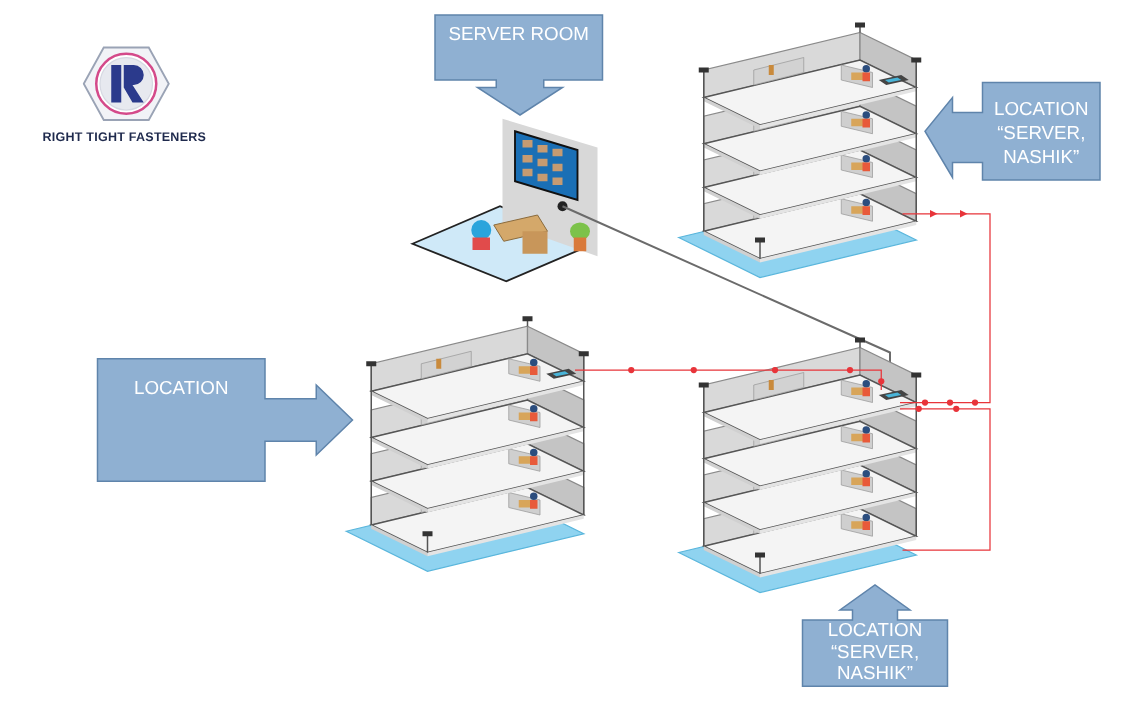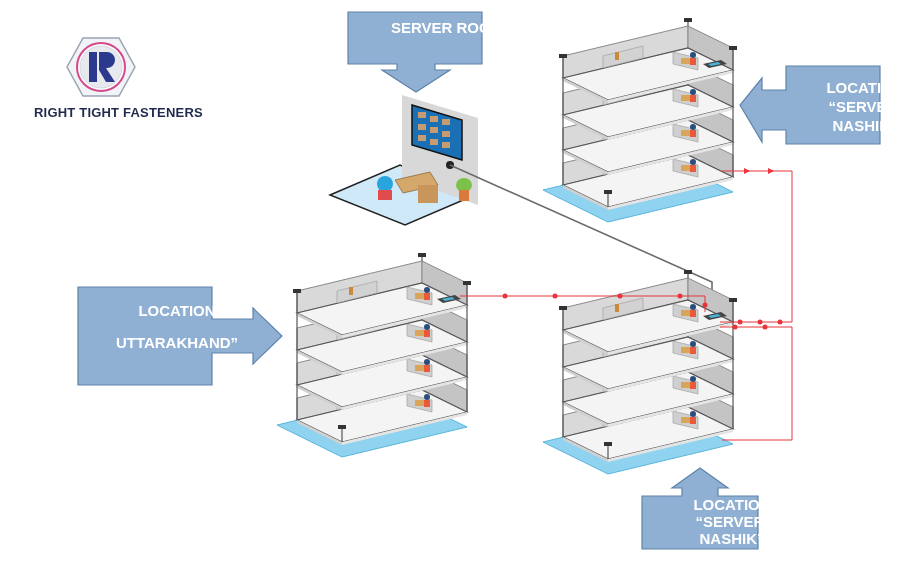--- a/index.html
+++ b/index.html
@@ -1,19 +1,19 @@
 <!DOCTYPE html>
 <html><head>
 <meta charset="utf-8">
 <style>
   html, body { margin:0; padding:0; background:#ffffff; }
   body { width:900px; height:571px; position:relative; overflow:hidden; font-family:"Liberation Sans", sans-serif; }
   .abs { position:absolute; }
-  .logo-text { position:absolute; left:34px; top:105px; font-size:13px; font-weight:bold; color:#1f2a4d; letter-spacing:0.2px; white-space:nowrap; }
-  .callout-text { position:absolute; color:#ffffff; font-weight:bold; text-align:center; font-size:15px; line-height:19px; white-space:nowrap;margin-left:32px; }
+  .logo-text { position:absolute; left:34px; top:105px; font-size:10px; font-weight:bold; color:#1f2a4d; letter-spacing:0.2px; white-space:nowrap; }
+  .callout-text { position:absolute; color:#ffffff; font-weight:normal; text-align:center; font-size:15px; line-height:19px; white-space:nowrap; }
 </style>
 </head>
 <body>
 
 <div>
   <svg class="abs" style="left:66px;top:36px" width="70" height="62" viewBox="0 0 70 62">
     <polygon points="17,2 53,2 69,31 53,60 17,60 1,31" fill="#f2f3f7" stroke="#9aa3b5" stroke-width="1.5"></polygon>
     <circle cx="35" cy="31" r="24" fill="#ffffff" stroke="#d44a8a" stroke-width="2"></circle>
     <circle cx="35" cy="31" r="21" fill="#e7e9ef" stroke="#d6d9e2" stroke-width="1"></circle>
     <rect x="23" y="16" width="8" height="30" fill="#2b3a8c"></rect>
@@ -139,20 +139,19 @@
 
 <div class="callout-text" style="left:786px;top:78px;width:94px;line-height:19px">
   <div>LOCATION</div>
   <div>“SERVER,</div>
   <div>NASHIK”</div>
 </div>
 
 <div class="callout-text" style="left:78px;top:301px;width:134px;line-height:20px">
   <div>LOCATION</div>
   <div style="height:12px"></div>
-  <div>UTTARAKHAND”</div>
 </div>
 
 <div class="callout-text" style="left:642px;top:496px;width:116px;line-height:17px">
   <div>LOCATION</div>
   <div>“SERVER,</div>
   <div>NASHIK”</div>
 </div>
 
 </body></html>

